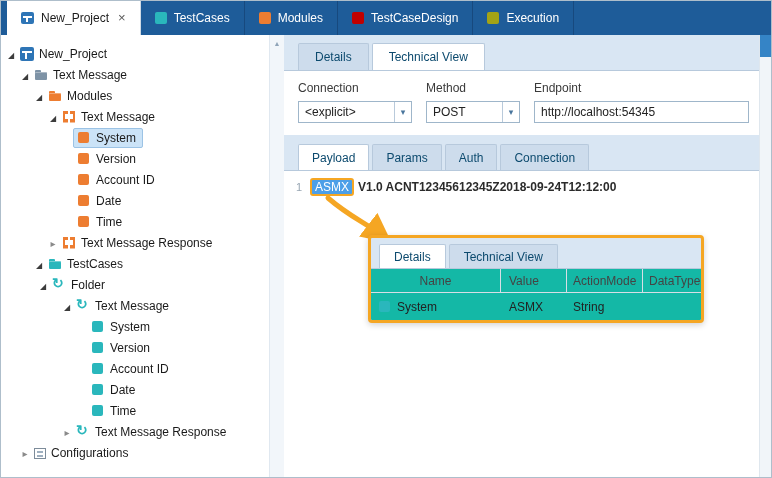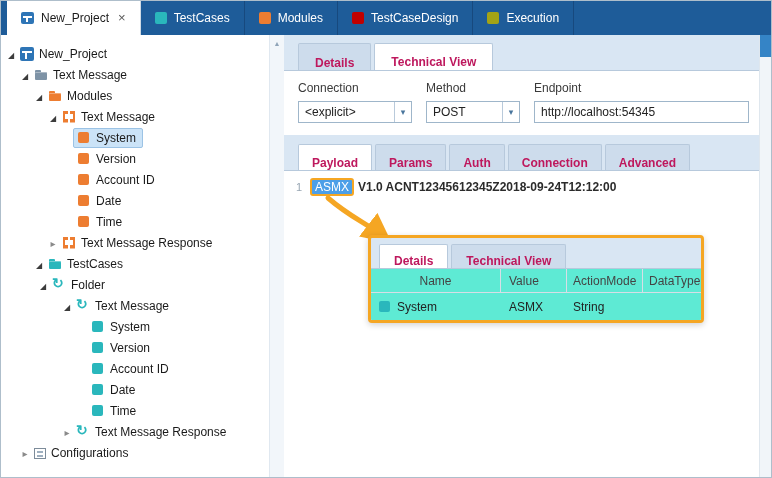--- a/index.html
+++ b/index.html
@@ -48,21 +48,21 @@
   .tree-row.selected .sel { background:#CBE3F7; border-color:#9CC3E5; }
   .tree-label { color:#1a1a1a; }
   .tree-scrollbar { width:15px; background:#F2F6FA; border-left:1px solid #E0E8F0; flex:none; }
   .scroll-up { height:16px; display:flex; align-items:center; justify-content:center; }
   .scroll-up::before { content:"▲"; font-size:7px; color:#90A4B8; }
 
   
   .main { flex:1; background:#D9E6F3; display:flex; flex-direction:column; min-width:0; }
   .view-tabs, .sub-tabs, .popup-tabs { display:flex; gap:3px; }
   .view-tabs { padding:8px 0 0 14px; }
-  .vtab { padding:0 16px; height:27px; display:flex; align-items:flex-end; background:#CDDCEC; border:1px solid #B7C9DC; border-bottom:none; border-radius:2px 2px 0 0; color:#be185d;font-weight:bold; }
+  .vtab { padding:0 16px; height:27px; display:flex; align-items:center; background:#CDDCEC; border:1px solid #B7C9DC; border-bottom:none; border-radius:2px 2px 0 0; color:#0c4a6e; }
   .vtab.active { background:#fff; position:relative; margin-bottom:-1px; padding-bottom:1px; z-index:2; }
   .form-panel { background:#fff; border-top:1px solid #B7C9DC; padding:10px 10px 12px 14px; display:flex; gap:14px; }
   .field { display:flex; flex-direction:column; }
   .flabel { color:#3a3a3a; margin-bottom:6px; }
   .control { height:22px; border:1px solid #9FB6CA; background:#fff; display:flex; align-items:center; }
   .cval { flex:1; padding:0 6px; color:#222; white-space:nowrap; overflow:hidden; }
   .select-arrow { width:17px; height:100%; border-left:1px solid #B9CADB; display:flex; align-items:center; justify-content:center; }
   .select-arrow::before { content:"▾"; font-size:9px; color:#49759C; }
   .sub-tabs { padding:9px 0 0 14px; }
   .sub-tabs .vtab { padding:0 13px; height:26px; }
@@ -74,21 +74,21 @@
   .token { background:#4C9FE8; color:#fff; padding:0 3px; border:2px solid #F5A623; border-radius:3px; margin-right:4px; }
   .code-text { color:#2b2b2b;font-weight:bold; }
   .code-text.ts { margin-left:0; }
   .annot-arrow { position:absolute; left:36px; top:22px; }
 
   
   .popup { position:absolute; left:84px; top:64px; width:336px; border:3px solid #F5A623; border-radius:4px;
            background:#D9E6F3; box-shadow:0 2px 6px rgba(0,0,0,.18); overflow:hidden; }
   .popup-tabs { padding:6px 0 0 8px; }
   .popup-tabs .vtab { padding:0 14px; height:24px; }
-  .popup-table { background:#5eead4; border-top:1px solid #B7C9DC; }
+  .popup-table { background:#14b8a6; border-top:1px solid #B7C9DC; }
   .thead { display:flex; height:24px; align-items:center; border-bottom:1px solid #D7DEE6; color:#444; }
   .th { border-right:1px solid #D7DEE6; height:100%; display:flex; align-items:center; }
   .trow { display:flex; height:27px; align-items:center; color:#222; }
   .td { height:100%; display:flex; align-items:center; }
   .c-name { width:130px; justify-content:center; }
   .trow .c-name { justify-content:flex-start; padding-left:6px; }
   .c-value { width:66px; padding-left:8px; }
   .c-action { width:76px; padding-left:6px; }
   .c-dtype { flex:1; padding-left:6px; border-right:none; }
 
@@ -313,23 +313,20 @@
             <span>Payload</span>
           </div>
         <div class="vtab">
             <span>Params</span>
           </div>
         <div class="vtab">
             <span>Auth</span>
           </div>
         <div class="vtab">
             <span>Connection</span>
-          </div>
-        <div class="vtab">
-            <span>Advanced</span>
           </div>
       </div>
 
       <div class="editor">
         <div class="code-line">
           <span class="gutter">1</span>
           <span class="token">ASMX</span>
           <span class="code-text">V1.0 ACNT12345612345</span>
           <span class="code-text ts">Z2018-09-24T12:12:00</span>
         </div>

